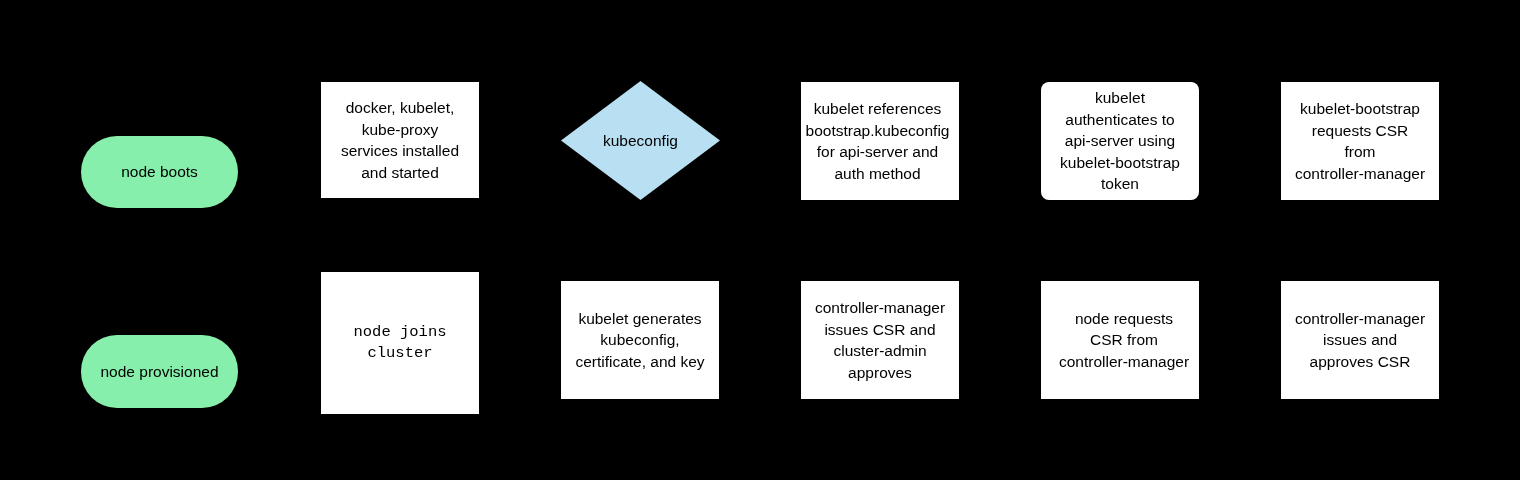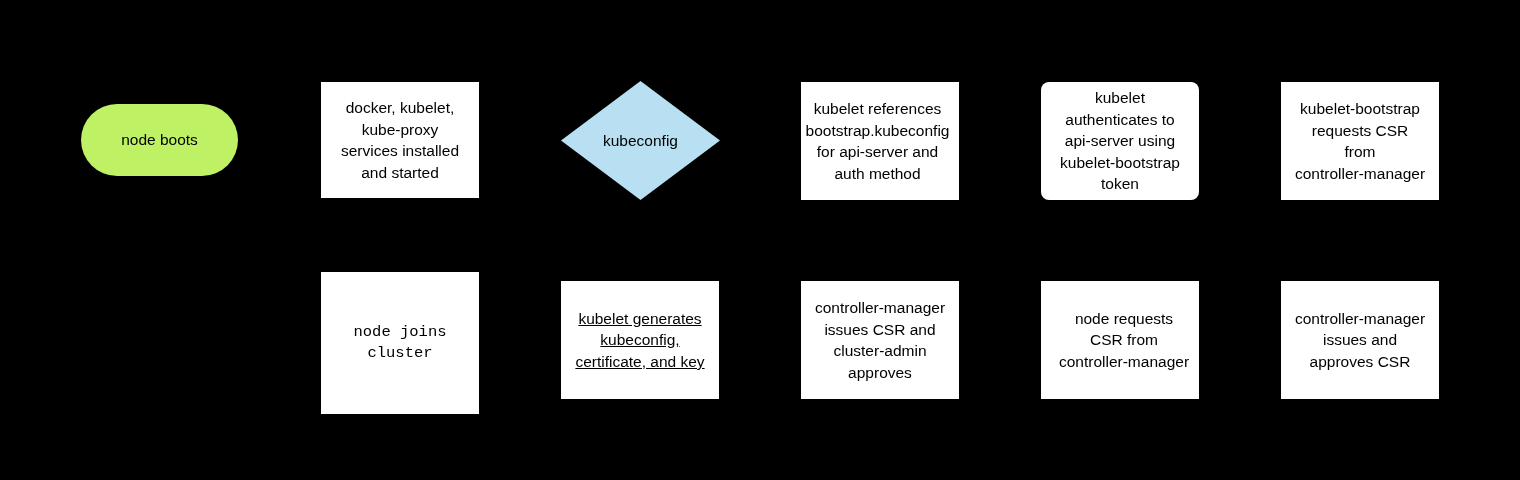--- a/index.html
+++ b/index.html
@@ -21,22 +21,23 @@
     display: flex;
     align-items: center;
     justify-content: center;
     text-align: center;
     color: #000000;
     font-size: 15.5px;
     line-height: 21.5px;
     white-space: pre-line;
   }
   .node.terminator {
-    background: #bef264;
+    background: #86efac;
     border-radius: 36px;
+    margin-top: 32px;
   }
   .node.process {
     background: #ffffff;
   }
   .node.decision-wrap {
     background: transparent;
     overflow: visible;
   }
   .diamond-shape {
     position: absolute;
@@ -98,26 +99,29 @@
 token</span>
   </div>
 
   <div class="node process" style="left:1281px; top:82px; width:158px; height:118px;">
     <span class="label">kubelet-bootstrap
 requests CSR
 from
 controller-manager</span>
   </div>
 
+  <div class="node terminator" style="left:81px; top:303px; width:157px; height:73px;">
+    <span class="label">node provisioned</span>
+  </div>
 
   <div class="node process" style="left:321px; top:272px; width:158px; height:142px;font-family:Liberation Mono, monospace;">
     <span class="label">node joins cluster</span>
   </div>
 
-  <div class="node process" style="left:561px; top:281px; width:158px; height:118px;text-decoration:underline;">
+  <div class="node process" style="left:561px; top:281px; width:158px; height:118px;">
     <span class="label">kubelet generates
 kubeconfig,
 certificate, and key</span>
   </div>
 
   <div class="node process" style="left:801px; top:281px; width:158px; height:118px;">
     <span class="label">controller-manager
 issues CSR and
 cluster-admin
 approves</span>

